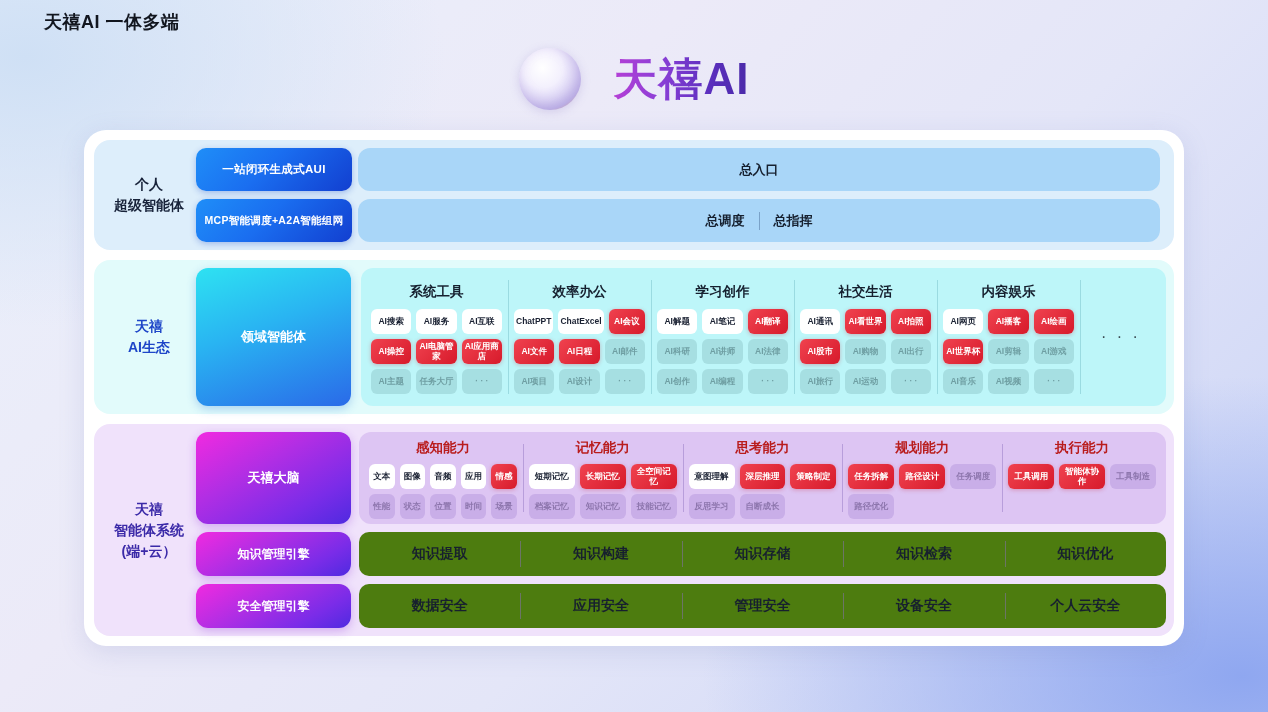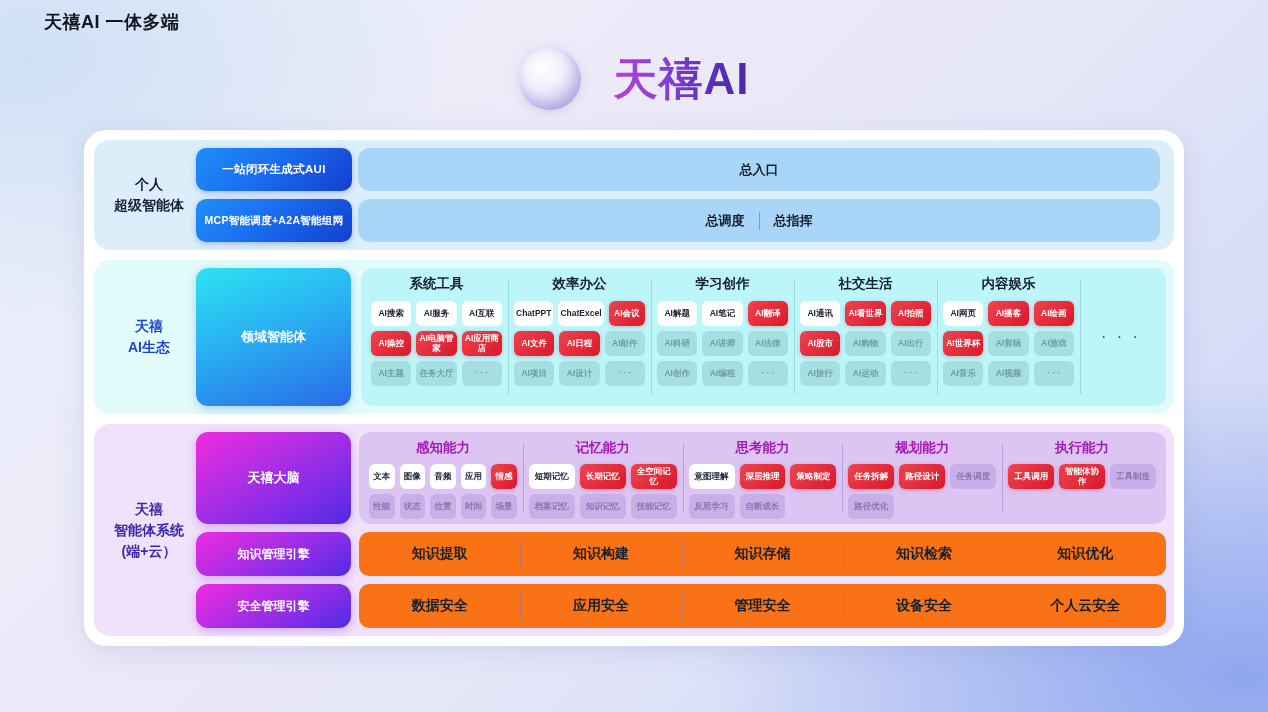--- a/index.html
+++ b/index.html
@@ -81,21 +81,21 @@
     background: linear-gradient(160deg, #2ee2f2 0%, #29b4f2 42%, #2a6ae8 100%);
     box-shadow: 0 3px 10px rgba(40,120,220,.3);
   }
   .eco-inner { flex: 1; display: flex; background: #bdf6f9; border-radius: 12px; padding: 6px 4px; }
   .eco-col { flex: 1; padding: 0 6px; position: relative; }
   .eco-col + .eco-col::before {
     content: ""; position: absolute; left: 0; top: 6px; bottom: 6px; width: 1px;
     background: rgba(90,170,180,.35);
   }
   .eco-col.dots { flex: 0 0 82px; display: flex; align-items: center; justify-content: center; }
-  .col-title { text-align: center; font-size: 13.5px; font-weight: bold; color: #16202f; margin: 1px 0 8px; }
+  .col-title { text-align: center; font-size: 13.5px; font-weight: bold; color: #16202f; margin: 9px 0 8px; }
   .tag-grid { display: flex; flex-direction: column; gap: 5px; }
   .tag-row { display: flex; gap: 5px; }
   .tag {
     flex: 1; height: 25px; border-radius: 6px;
     display: flex; align-items: center; justify-content: center;
     font-size: 8.5px; font-weight: bold; text-align: center; line-height: 1.1; padding: 0 2px;
   }
   .tag.white { background: #ffffff; color: #1b2233; }
   .tag.red {
     background: linear-gradient(135deg, #f0424f 0%, #d71a2b 100%);
@@ -118,24 +118,24 @@
     background: linear-gradient(150deg, #f12ae0 0%, #b02ee4 40%, #7a2ce8 75%, #4f2ae0 100%);
     box-shadow: 0 3px 10px rgba(140,40,220,.3);
   }
   .chip-purple.thin { font-size: 12px; }
   .cap-inner { flex: 1; display: flex; background: #ddc5f3; border-radius: 12px; padding: 6px 4px; }
   .cap-col { flex: 1; padding: 0 6px; position: relative; }
   .cap-col + .cap-col::before {
     content: ""; position: absolute; left: 0; top: 6px; bottom: 6px; width: 1px;
     background: rgba(140,110,190,.45);
   }
-  .cap-title { text-align: center; font-size: 13.5px; font-weight: bold; color: #a21caf; margin: 1px 0 7px; }
+  .cap-title { text-align: center; font-size: 13.5px; font-weight: bold; color: #b91c1c; margin: 1px 0 7px; }
   .tag.pmuted { background: #c9aee8; color: #8d76ad; }
   .bar-purple {
-    flex: 1; border-radius: 10px; background: #f97316;
+    flex: 1; border-radius: 10px; background: #4d7c0f;
     display: flex; align-items: stretch;
   }
   .bar-cell {
     flex: 1; display: flex; align-items: center; justify-content: center;
     font-size: 14px; font-weight: bold; color: #17202e; position: relative;
   }
   .bar-cell + .bar-cell::before {
     content: ""; position: absolute; left: 0; top: 9px; bottom: 9px; width: 1px;
     background: rgba(140,110,190,.5);
   }

